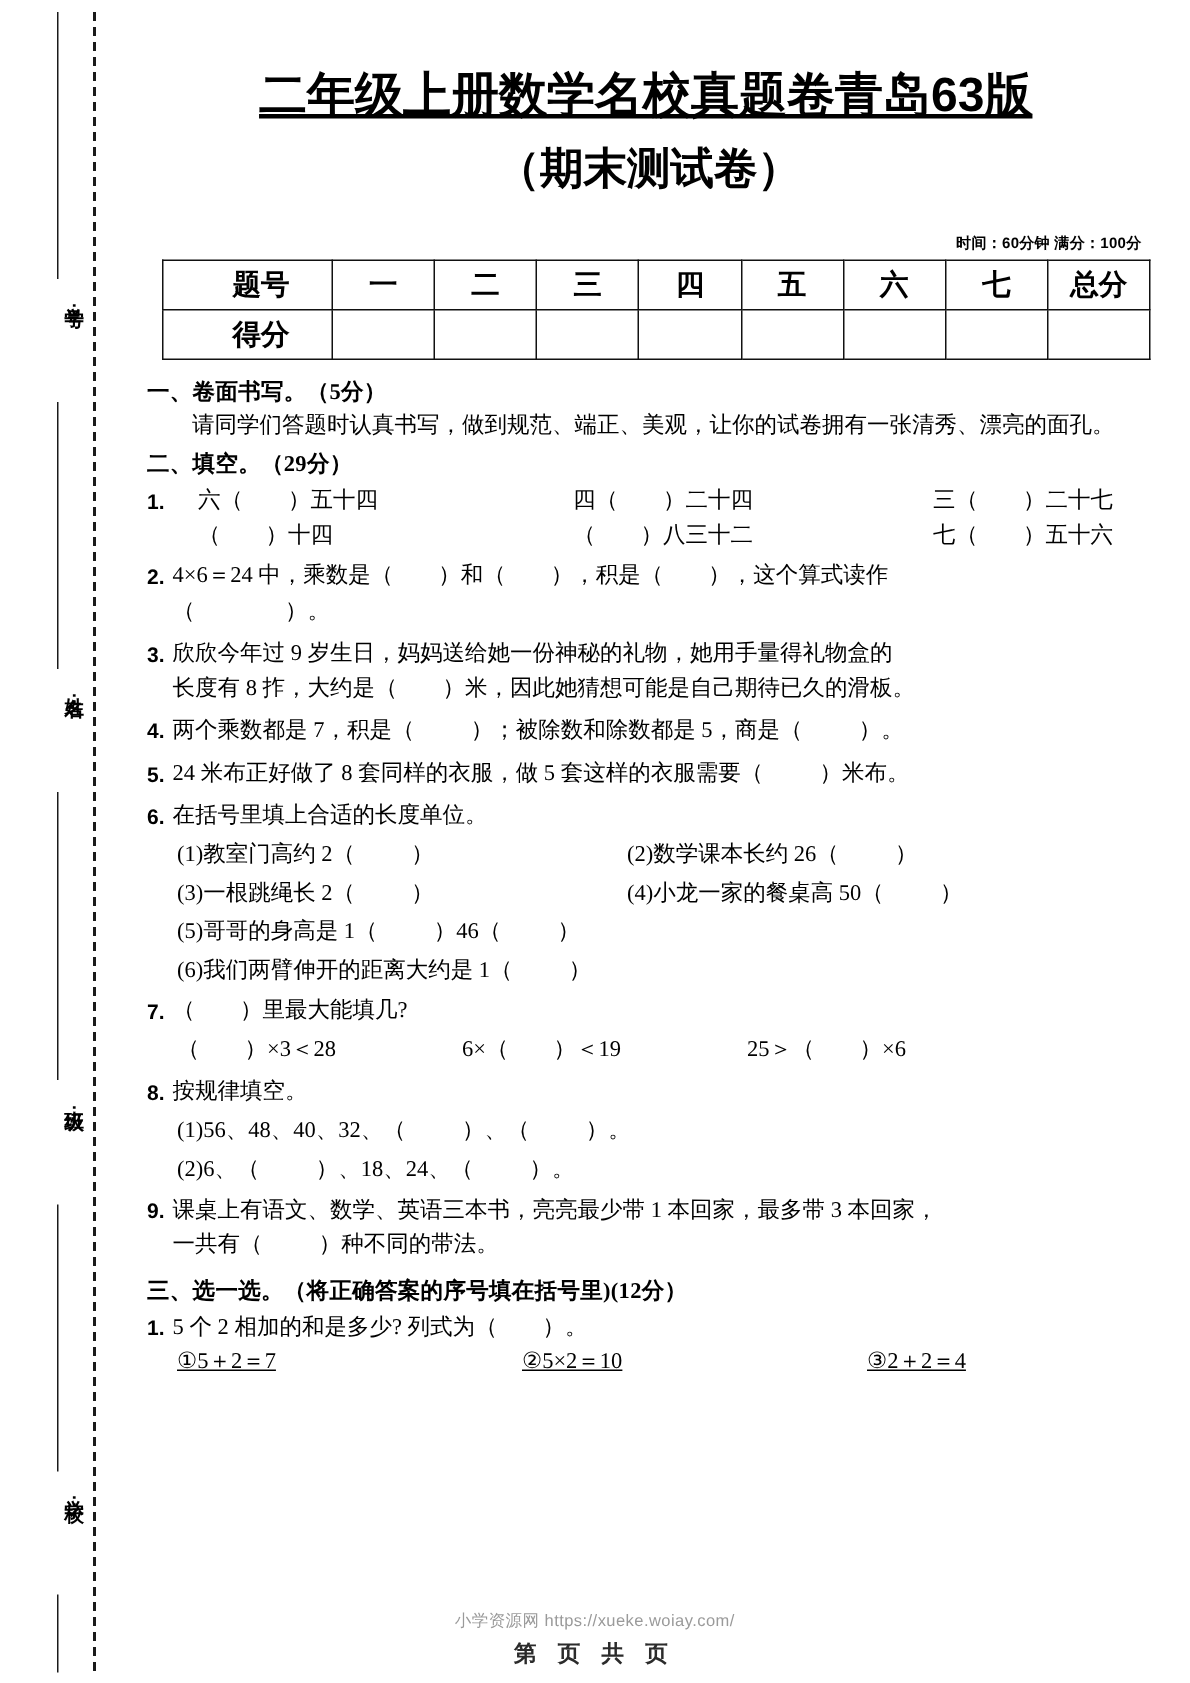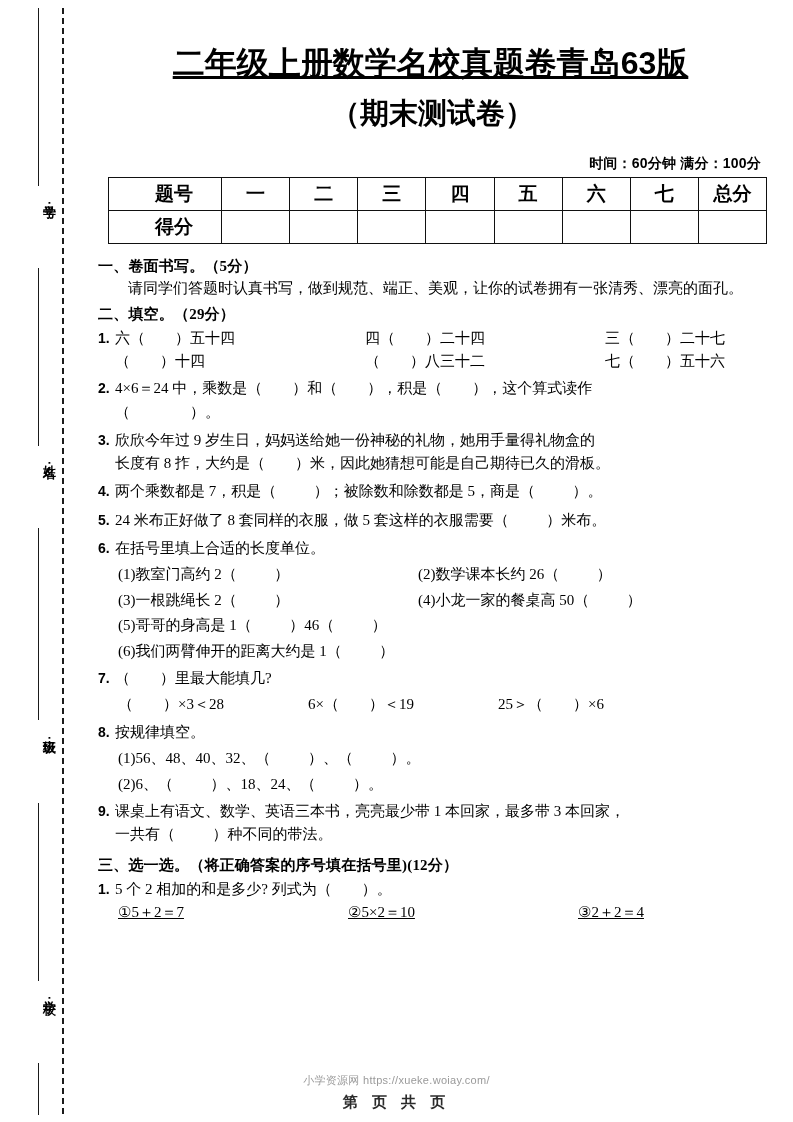--- a/index.html
+++ b/index.html
@@ -79,21 +79,21 @@
     font-weight: bold;
     font-size: 29px;
     margin: 14px 0 0 0;
     line-height: 1.2;
     padding-right: 6px;
   }
 
   .exam-meta {
     text-align: right;
     font-family: "Liberation Sans", "DejaVu Sans", sans-serif;
-    font-size: 14px;
+    font-size: 10px;
     font-weight: bold;
     margin: 24px 32px 4px 0;
     letter-spacing: 0.2px;
   }
 
   
   .score-table-wrap {
     margin: 0 26px 0 30px;
   }
   table.score-table {
@@ -161,20 +161,21 @@
   .q-body {
     flex: 1 1 auto;
   }
   .q-line {
     line-height: 1.55;
     white-space: pre-wrap;
   }
 
   .row2 {
     display: flex;
+    margin-left: 17px;
   }
   .row2 > div {
     white-space: pre;
   }
   .col-a { width: 250px; }
   .col-b { width: 240px; }
   .col-c { width: auto; }
 
   .opt-row {
     display: flex;

